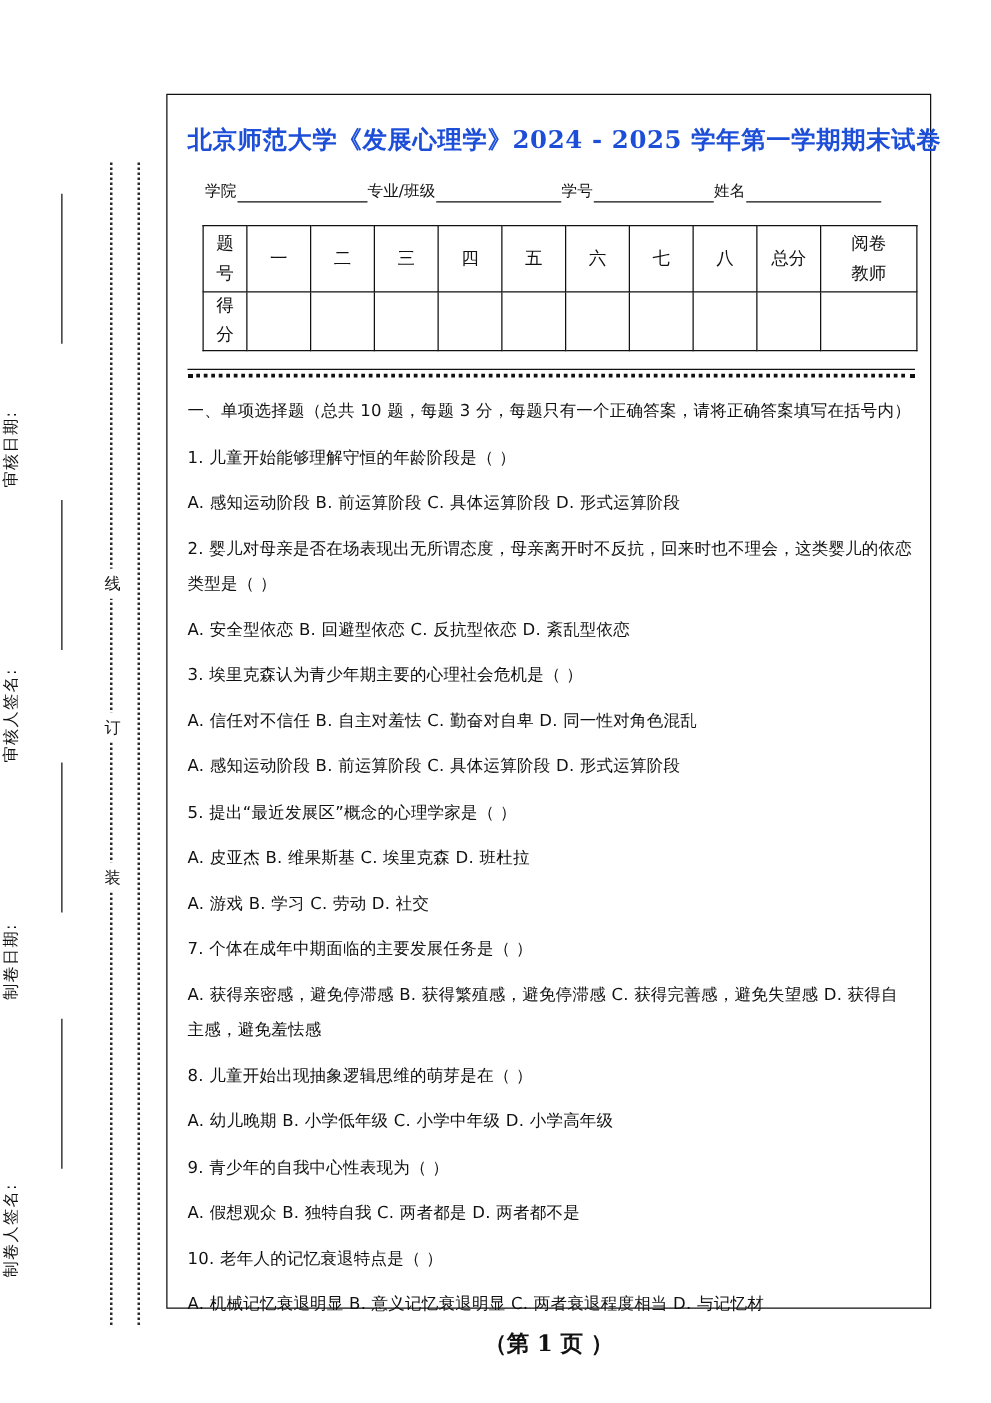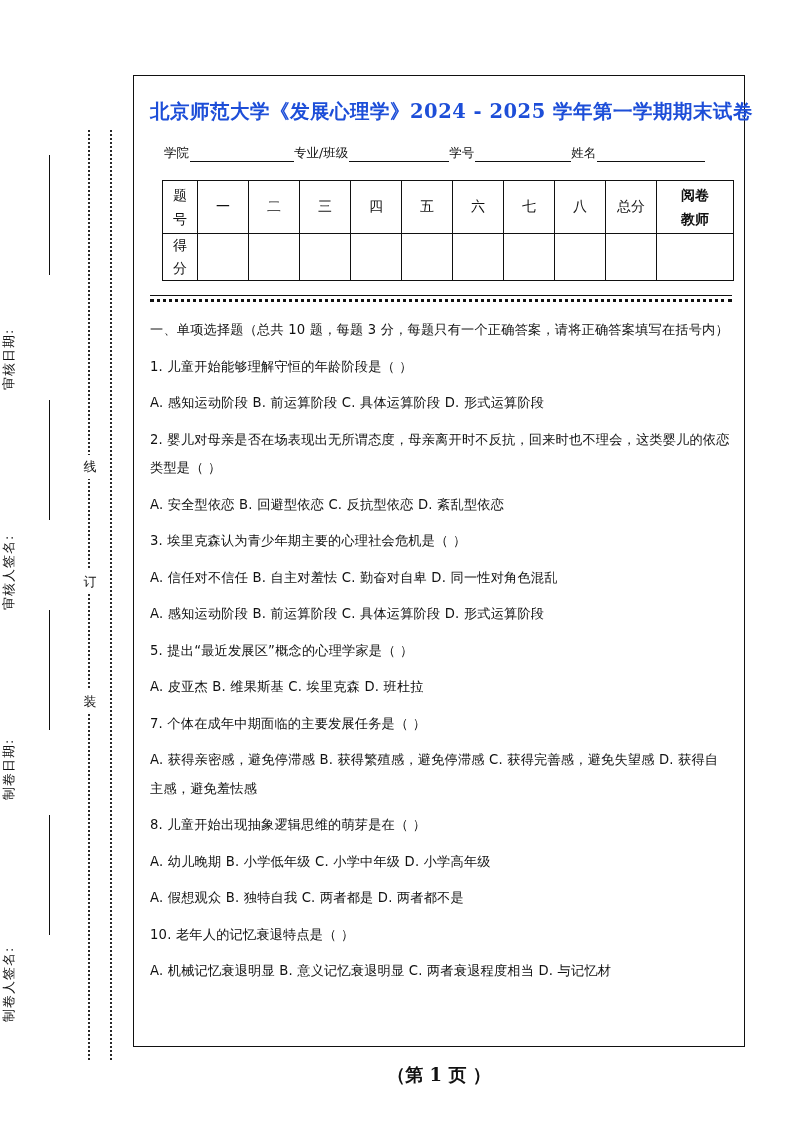--- a/index.html
+++ b/index.html
@@ -124,21 +124,21 @@
     border: 1.2px solid #111;
     text-align: center;
     font-size: 14px;
     font-family: "DejaVu Serif", "Liberation Serif", serif;
     color: #111;
     padding: 0;
   }
   .col-head { width: 34px; }
   .col-num  { width: 50px; }
   .col-sum  { width: 50px; }
-  .col-teach{ width: 76px; font-weight: bold; }
+  .col-teach{ width: 76px; }
   .cell-2line {
     height: 52px;
     line-height: 24px;
   }
   .cell-2line span { display: block; }
   .row-head td { height: 52px; }
   .row-score td { height: 40px; }
   .stack { display: block; line-height: 23px; }
 
   
@@ -296,27 +296,29 @@
       <div class="q-opts">A. 安全型依恋  B. 回避型依恋  C. 反抗型依恋  D. 紊乱型依恋</div>
 
       <div class="q-stem">3. 埃里克森认为青少年期主要的心理社会危机是（  ）</div>
       <div class="q-opts">A. 信任对不信任  B. 自主对羞怯  C. 勤奋对自卑  D. 同一性对角色混乱</div>
 
       <div class="q-opts">A. 感知运动阶段  B. 前运算阶段  C. 具体运算阶段  D. 形式运算阶段</div>
 
       <div class="q-stem">5. 提出“最近发展区”概念的心理学家是（  ）</div>
       <div class="q-opts">A. 皮亚杰  B. 维果斯基  C. 埃里克森  D. 班杜拉</div>
 
+      <div class="q-opts">A. 游戏  B. 学习  C. 劳动  D. 社交</div>
 
       <div class="q-stem">7. 个体在成年中期面临的主要发展任务是（  ）</div>
       <div class="q-opts">A. 获得亲密感，避免停滞感  B. 获得繁殖感，避免停滞感  C. 获得完善感，避免失望感  D. 获得自主感，避免羞怯感</div>
 
       <div class="q-stem">8. 儿童开始出现抽象逻辑思维的萌芽是在（   ）</div>
       <div class="q-opts">A. 幼儿晚期  B. 小学低年级  C. 小学中年级  D. 小学高年级</div>
 
+      <div class="q-stem">9. 青少年的自我中心性表现为（  ）</div>
       <div class="q-opts">A. 假想观众  B. 独特自我  C. 两者都是  D. 两者都不是</div>
 
       <div class="q-stem">10. 老年人的记忆衰退特点是（  ）</div>
       <div class="q-opts clip-line">A. 机械记忆衰退明显  B. 意义记忆衰退明显  C. 两者衰退程度相当  D. 与记忆材</div>
 
     </div>
   </div>
 </div>
 
 <div class="footer">（第 1 页 ）</div>

